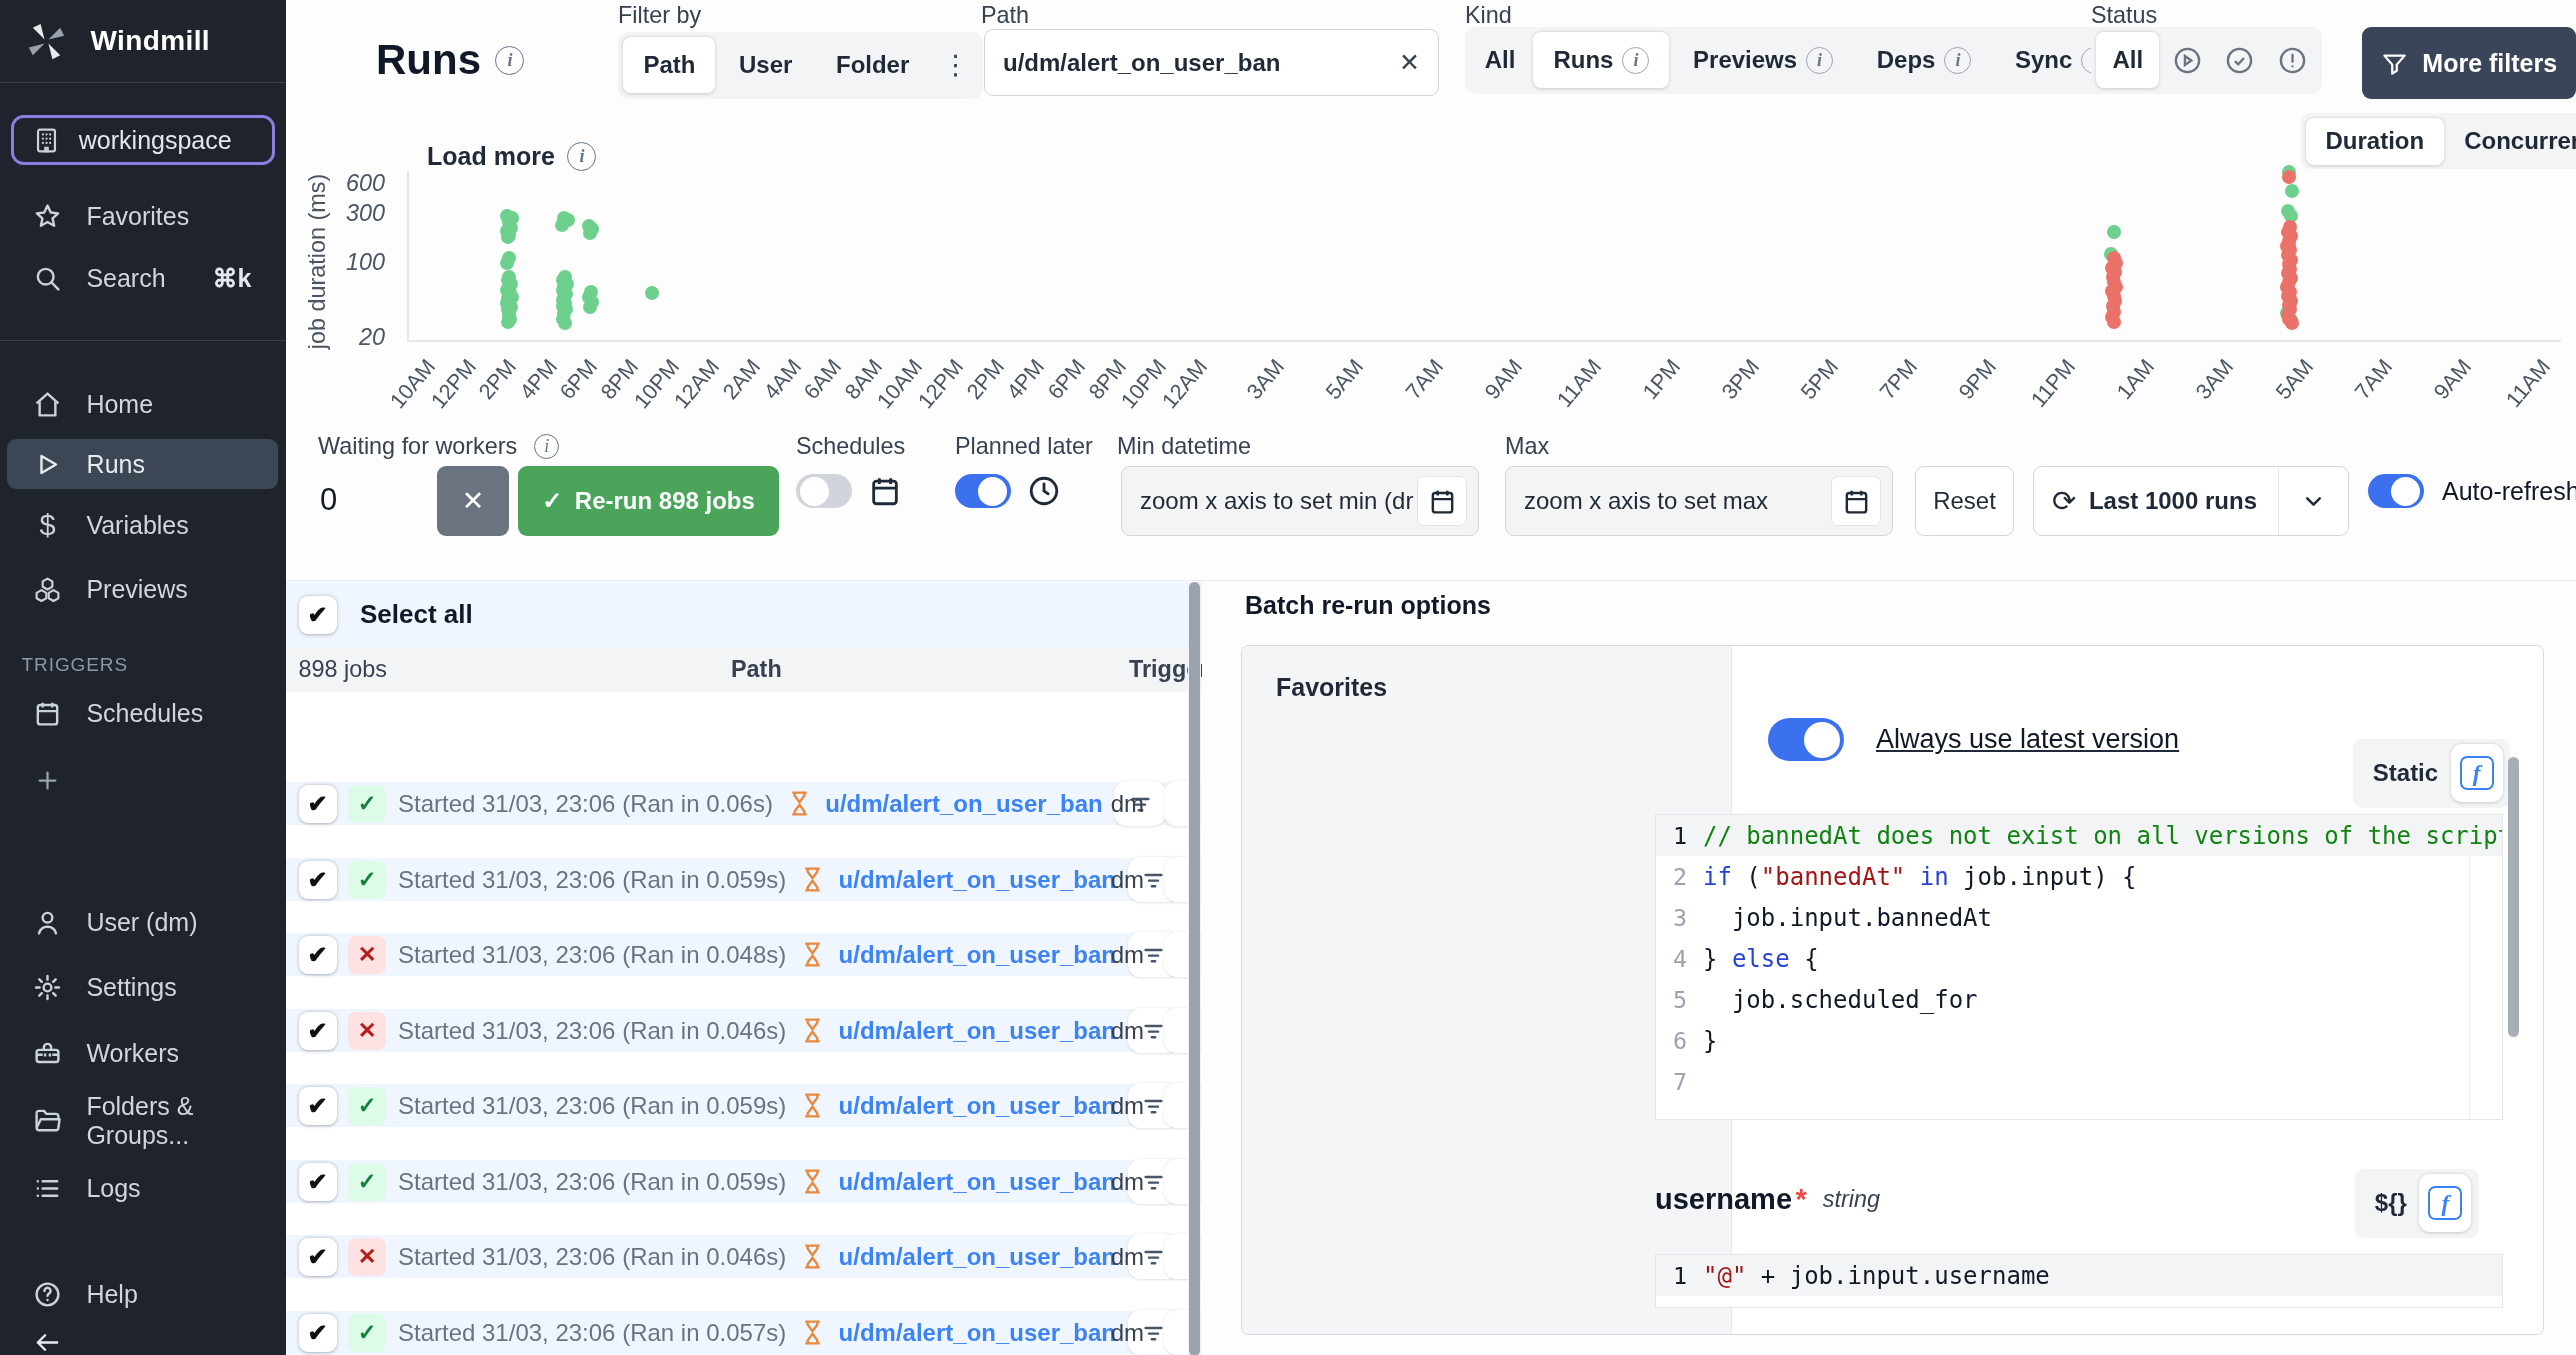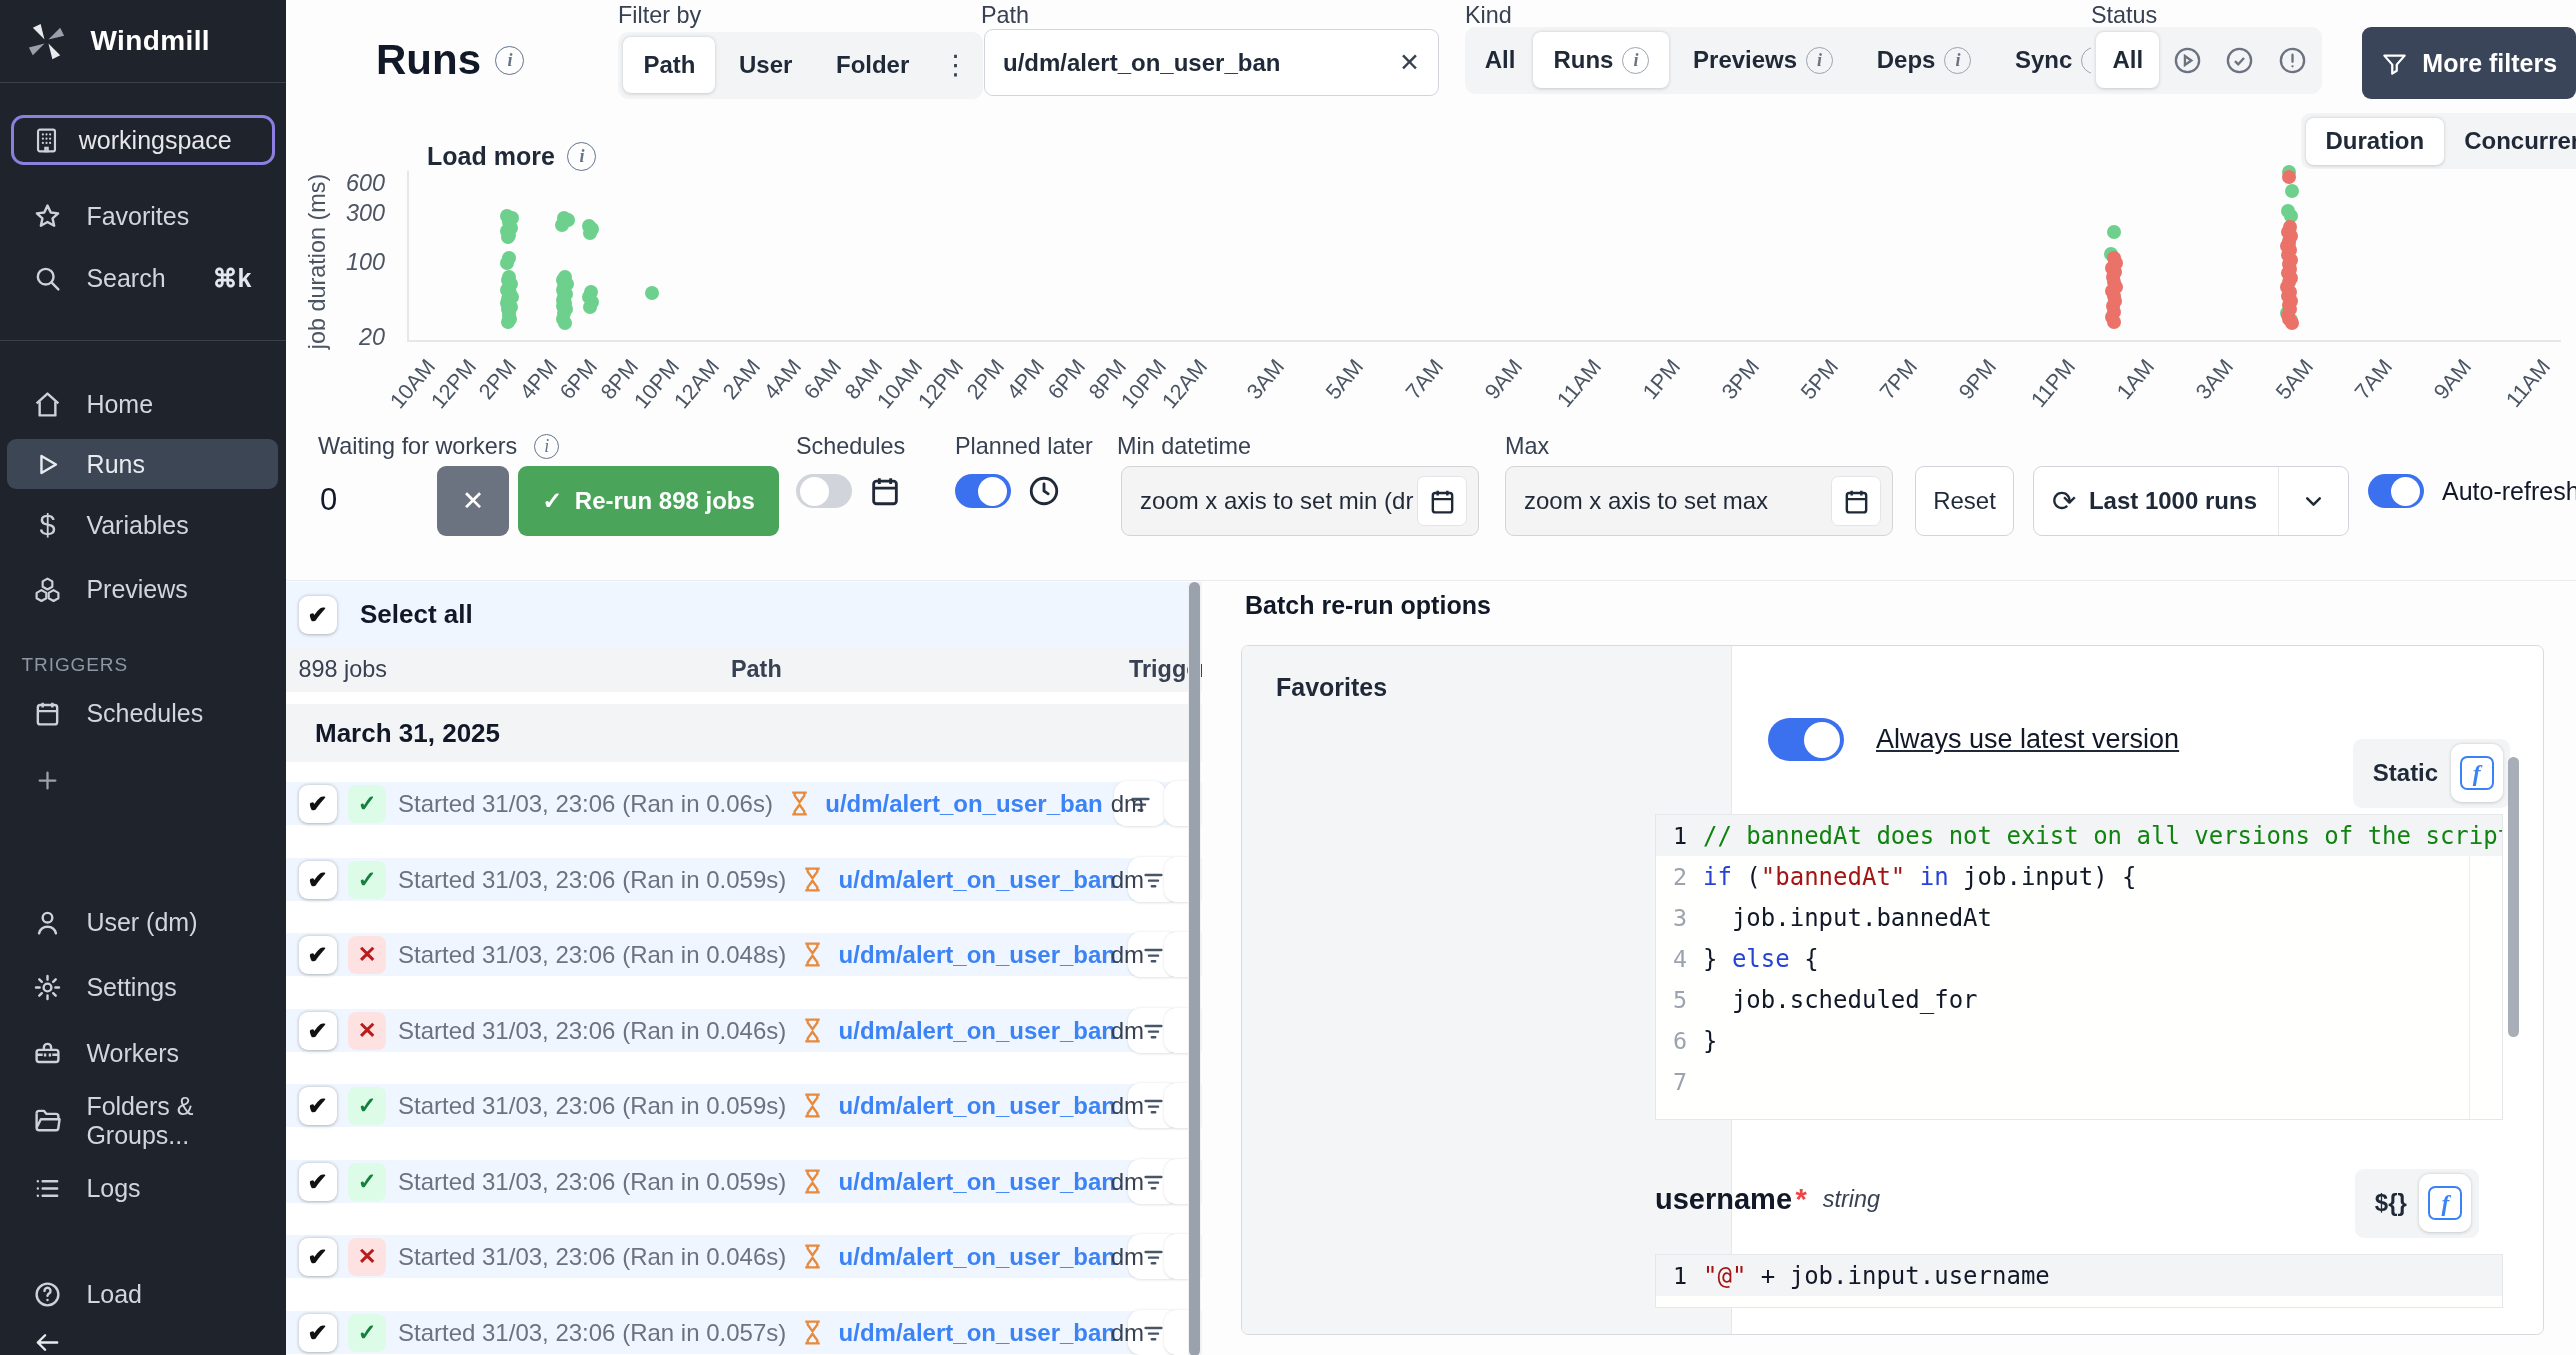--- a/index.html
+++ b/index.html
@@ -272,21 +272,21 @@
   </div>
 
   <div class="side-item" style="top:1271px">
     <span class="ic">
       <svg width="29" height="29" viewBox="0 0 24 24" fill="none" stroke="#cbd2da" stroke-width="2" stroke-linecap="round">
           <circle cx="12" cy="12" r="9"></circle>
           <path d="M9.5 9a2.5 2.5 0 114 2c-.8.6-1.5 1-1.5 2"></path>
           <path d="M12 16.5h.01"></path>
         </svg>
     </span>
-    <span>Load</span>
+    <span>Help</span>
   </div>
 
   <div class="side-item" style="top:1319px">
     <span class="ic">
       <svg width="29" height="29" viewBox="0 0 24 24" fill="none" stroke="#e8ecf1" stroke-width="2" stroke-linecap="round" stroke-linejoin="round">
           <path d="M20 12H4M10 6l-6 6 6 6"></path>
         </svg>
     </span>
   </div>
 </aside>
@@ -599,21 +599,20 @@
   <div class="tbl">
     <div class="row-selall">
       <span class="cb">✔</span>
       <b>Select all</b>
     </div>
     <div class="row-head">
       <span class="abs" style="left:12.6px;top:9px">898 jobs</span>
       <b class="abs" style="left:445px;top:9px">Path</b>
       <b class="abs" style="left:843px;top:9px">Trigger</b>
     </div>
-    <div class="row-date">March 31, 2025</div>
     <div id="rows-layer">
         <div class="jrow" style="top: 200px;">
           <span class="cb">✔</span>
           <span class="badge ok">✓</span>
           <span class="started">Started 31/03, 23:06 (Ran in 0.06s)</span>
           <span>
             <svg width="29" height="29" viewBox="0 0 24 24" fill="none" stroke="#e8893c" stroke-width="2" stroke-linejoin="round">
               <path d="M6 3h12M6 21h12M8 3v2.5L12 11l4-5.5V3M8 21v-2.5L12 13l4 5.5V21"></path>
             </svg>
           </span>

